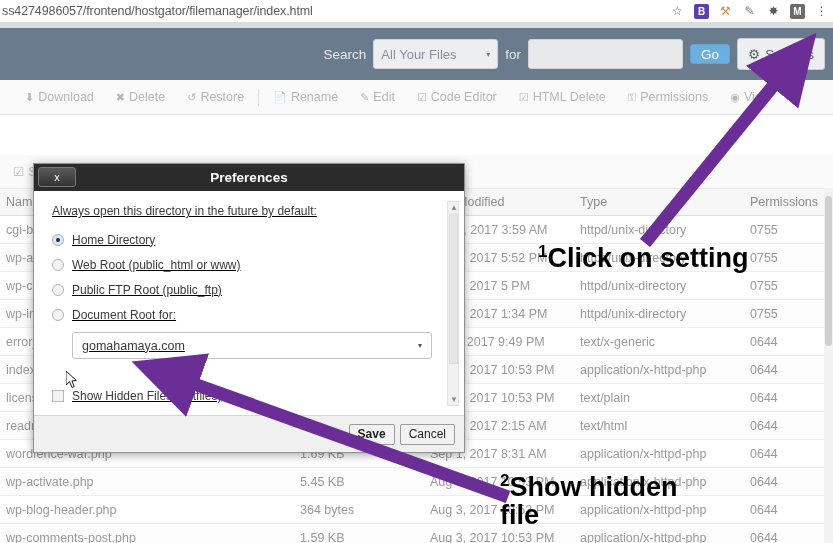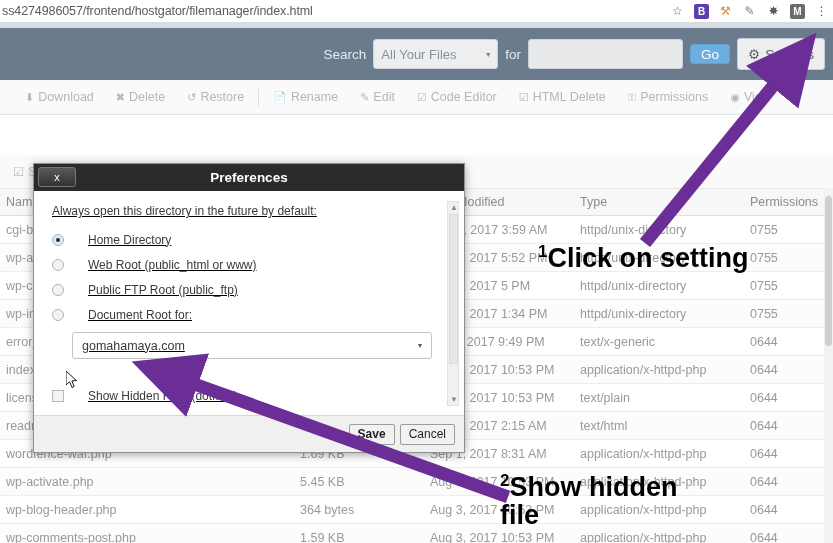--- a/index.html
+++ b/index.html
@@ -142,21 +142,21 @@
     background:linear-gradient(#595959,#333); border:1px solid #777; border-radius:3px;
     color:#fff; font-size:11px; display:flex; align-items:center; justify-content:center;
   }
   #prefs-body {
     position:relative; height:225px; background:#ffffff;
     border-bottom:1px solid #d7d7d7; padding:13px 16px 0 18px;
     overflow:hidden;
     text-decoration:underline;
   }
   #prefs-lead { font-size:12px; color:#3a3a3a; margin-bottom:9px; }
-  .opt-row { display:flex; align-items:center; gap:24px; height:25px; font-size:12px; color:#3a3a3a; }
+  .opt-row { display:flex; align-items:center; gap:8px; height:25px; font-size:12px; color:#3a3a3a; }
   .radio {
     width:12px; height:12px; border-radius:50%;
     border:1px solid #b3b3b3; background:#f3f3f3; flex:none; position:relative;
   }
   .radio.checked { background:#dce9f7; border-color:#9ab6d4; }
   .radio.checked::after {
     content:""; position:absolute; left:3px; top:3px; width:4px; height:4px;
     border-radius:50%; background:#2b2b2b;
   }
   .cbox {

